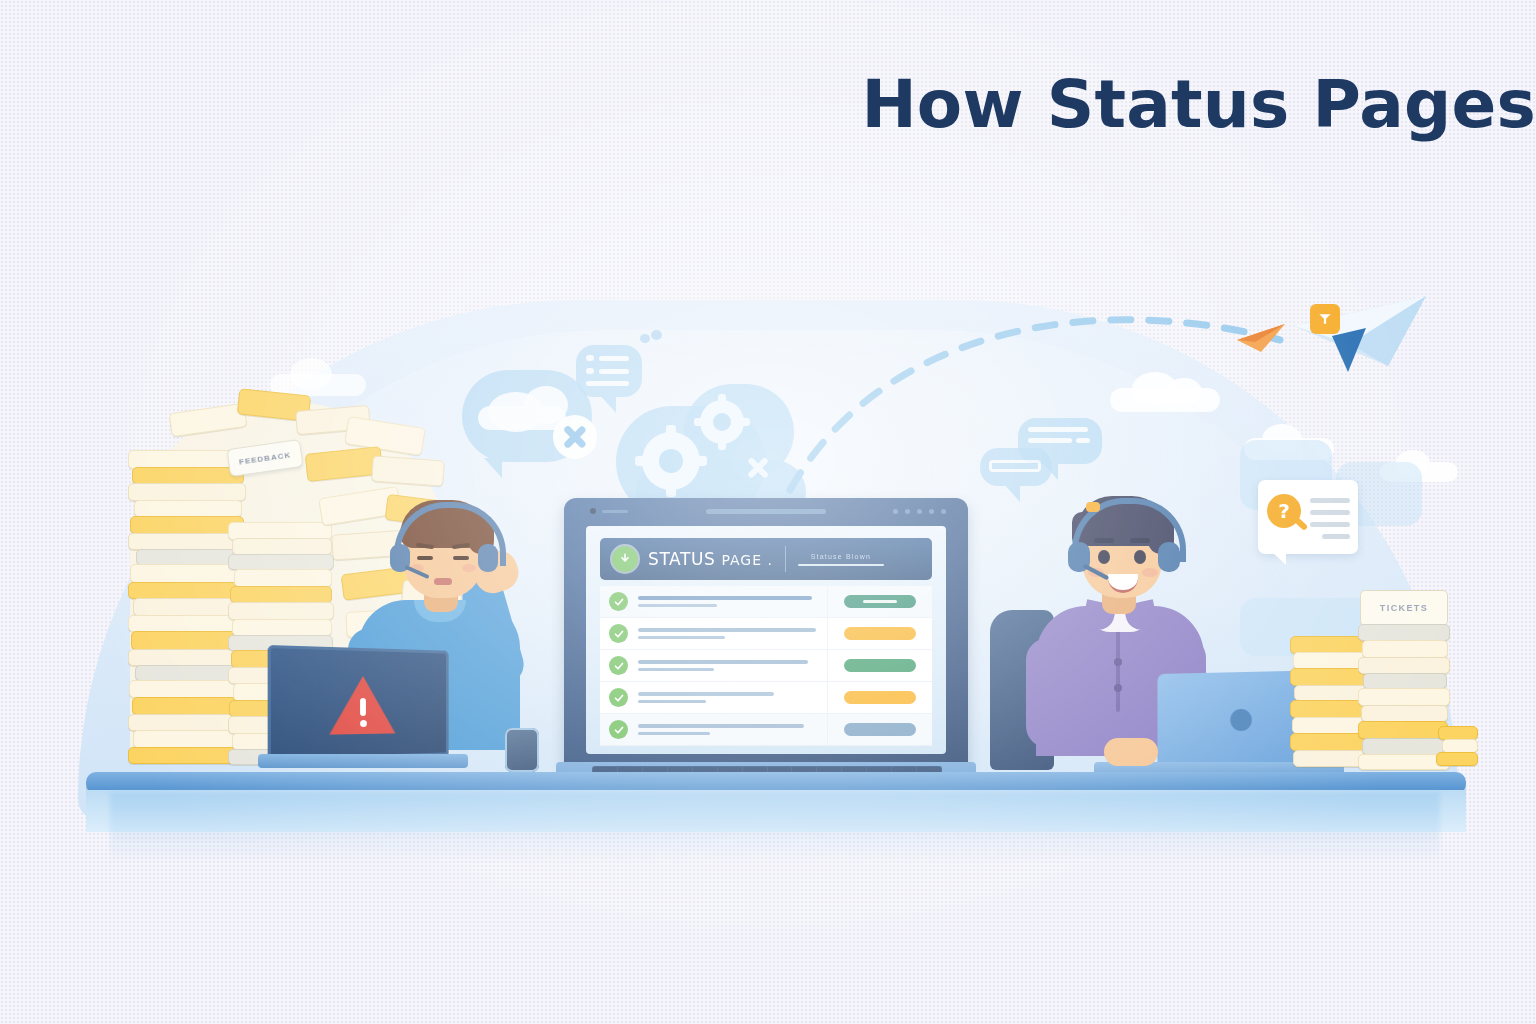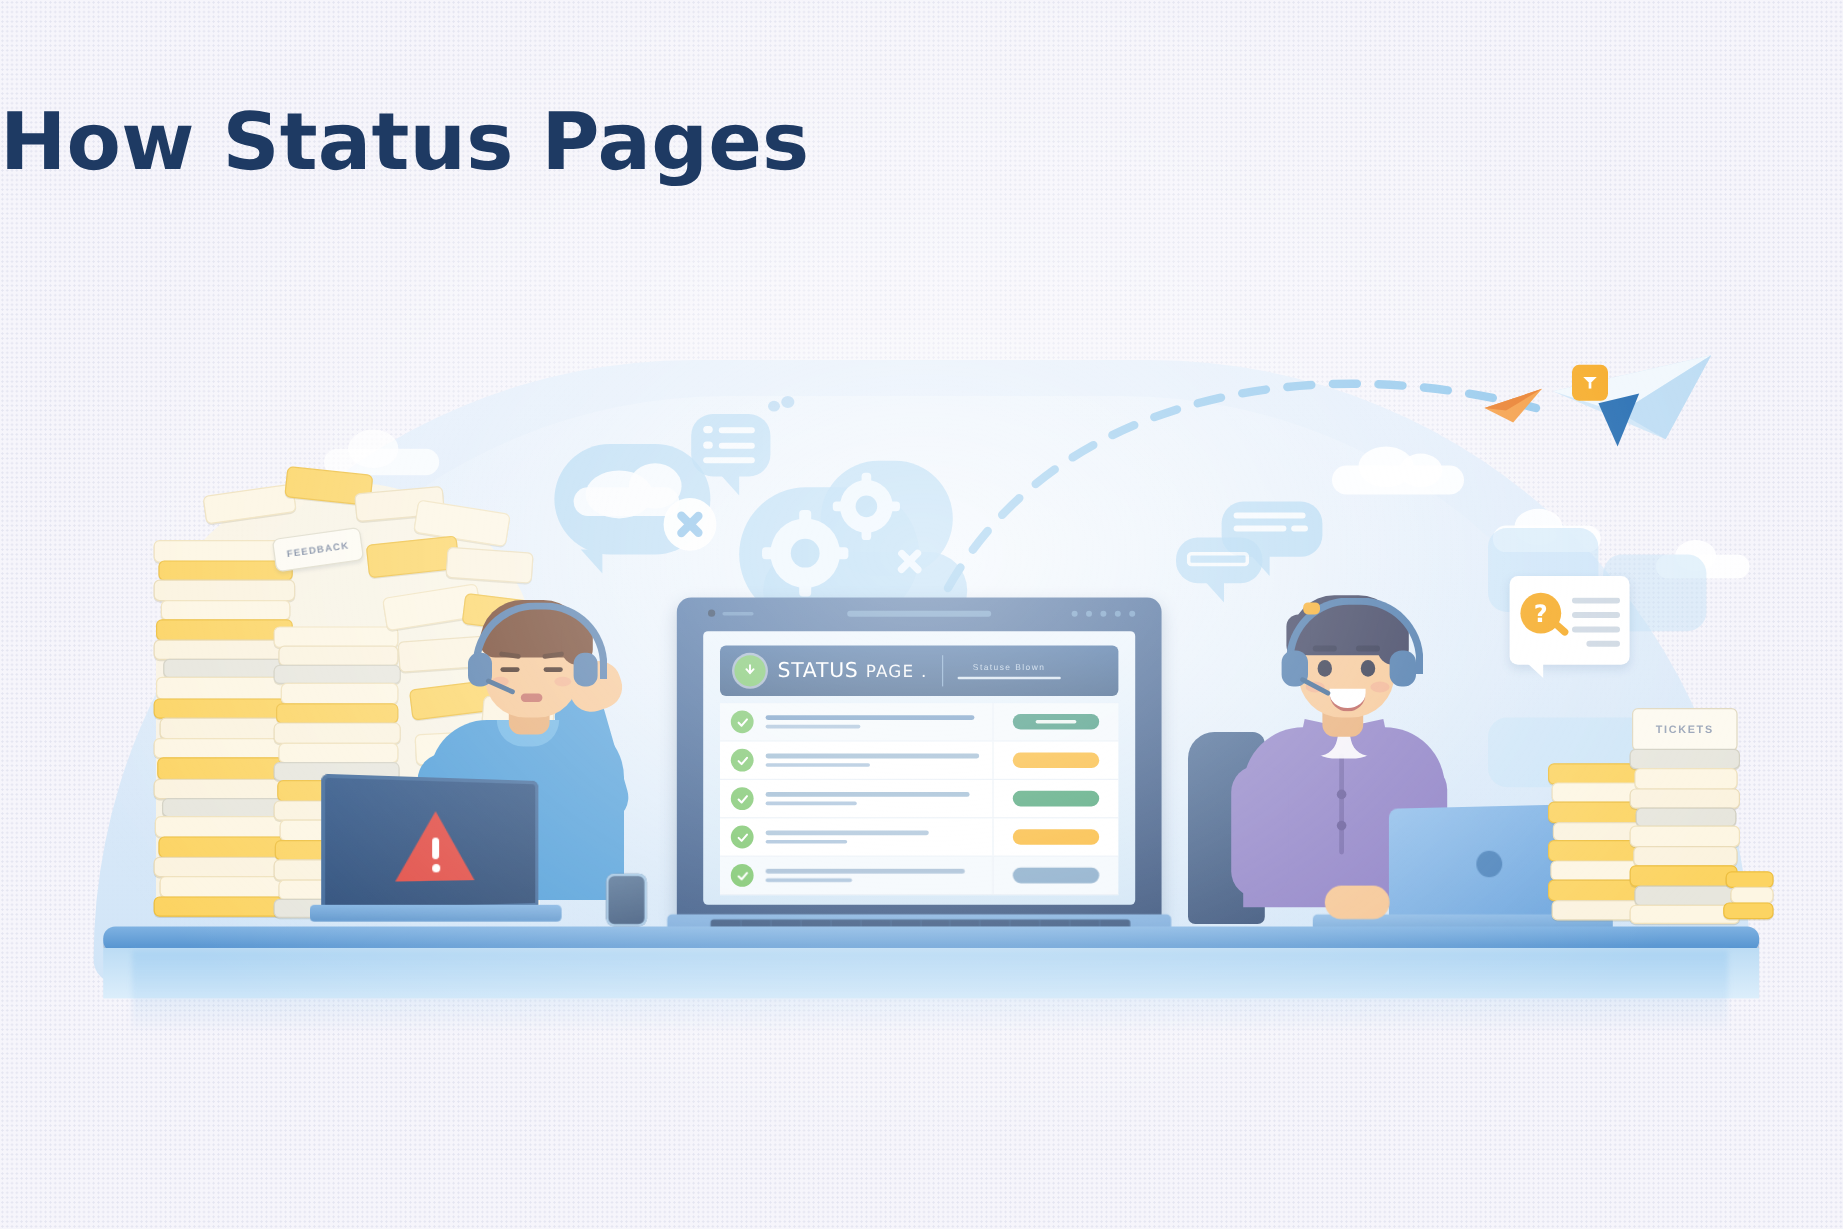--- a/index.html
+++ b/index.html
@@ -20,21 +20,21 @@
     pointer-events:none;
   }
   .vignette{
     position:absolute;inset:0;
     background:radial-gradient(ellipse at 50% 45%, rgba(255,255,255,.55) 0%, rgba(255,255,255,0) 70%);
     pointer-events:none;
   }
 
   
   .title-wrap{
-    position:absolute;left:0;right:0;top:84px;text-align:left;
+    position:absolute;left:0;right:0;top:70px;text-align:right;
     line-height:1.06;
   }
   .title-line{
     font-size:66px;font-weight:bold;color:#1e3a63;letter-spacing:.2px;
     font-family:"DejaVu Sans", sans-serif;
   }
   .title-line .accent{color:#ef7722;}
 
   
   .backdrop{

